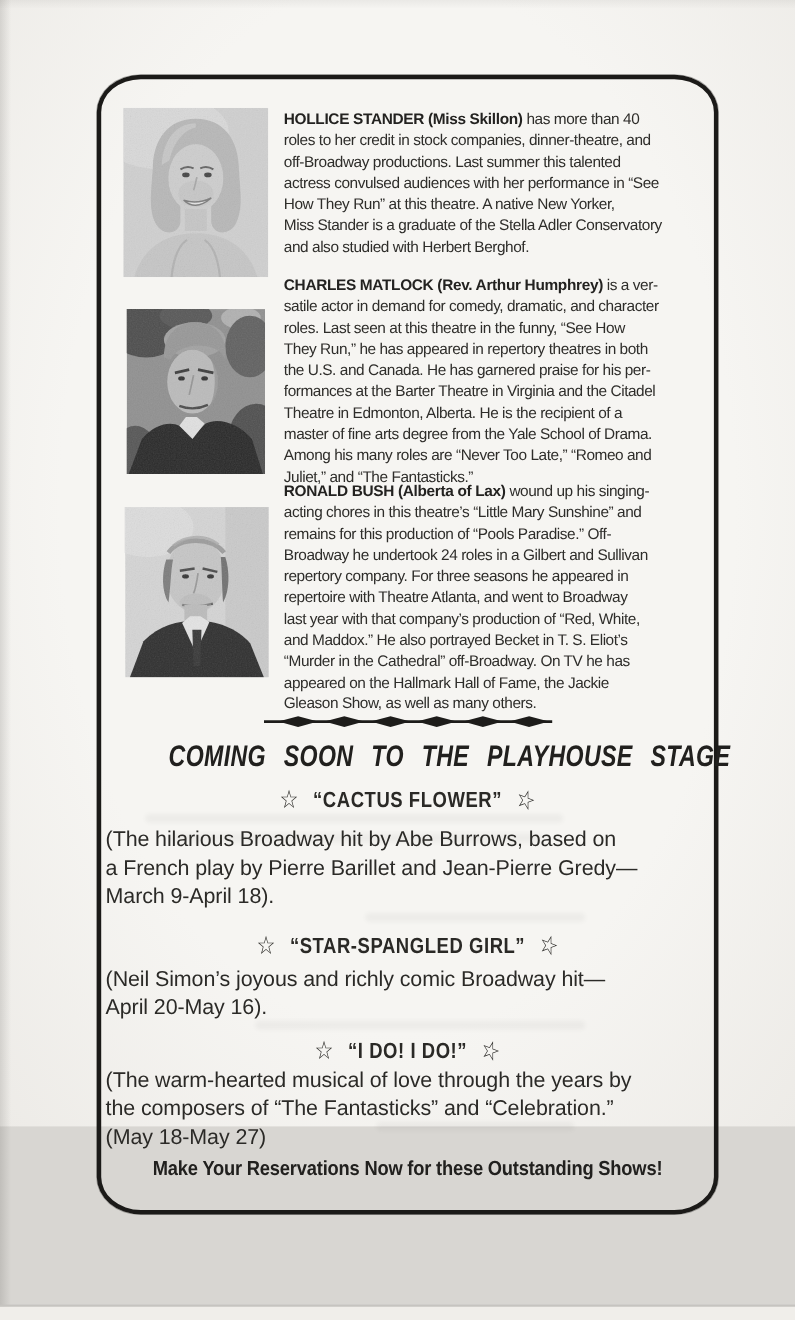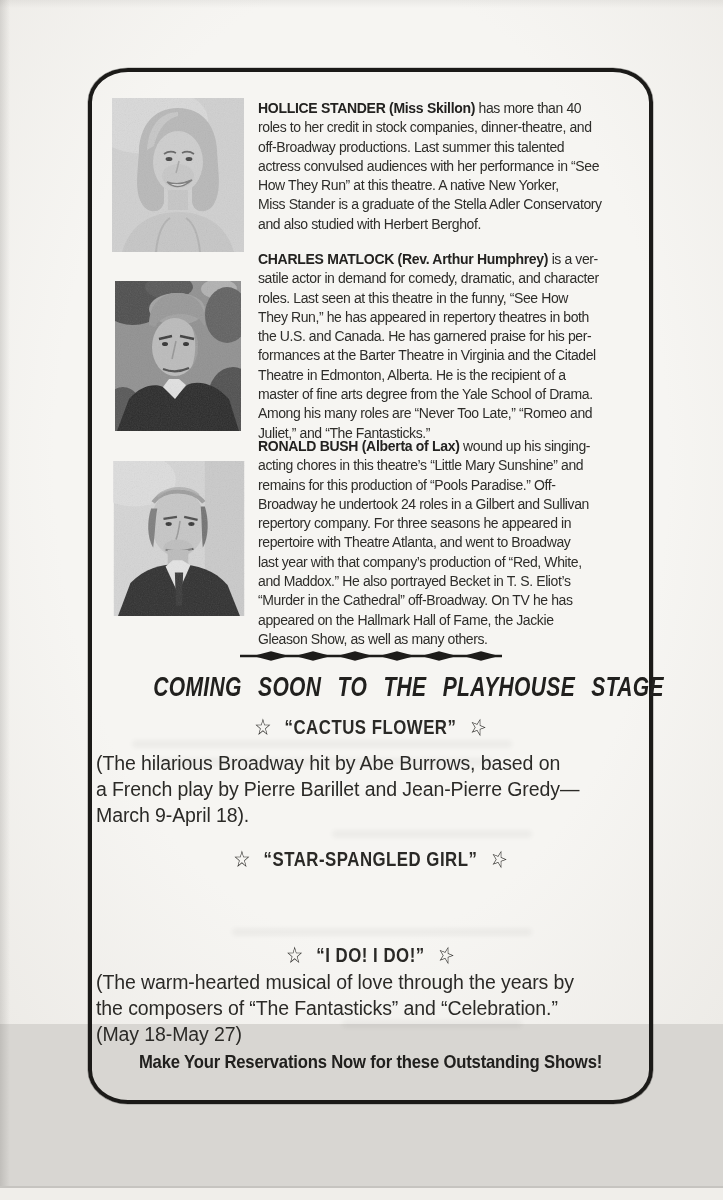--- a/index.html
+++ b/index.html
@@ -223,20 +223,22 @@
     </div>
 
     <h1 class="cs-heading">COMING SOON TO THE PLAYHOUSE STAGE</h1>
 
     <h2 class="show-title-line title-1"><span class="star">☆</span><span class="show-title">“CACTUS FLOWER”</span><span class="star star-tilt">☆</span></h2>
     <p class="show-desc desc-1">(The hilarious Broadway hit by Abe Burrows, based on
 a French play by Pierre Barillet and Jean-Pierre Gredy—
 March 9-April 18).</p>
 
     <h2 class="show-title-line title-2"><span class="star">☆</span><span class="show-title">“STAR-SPANGLED GIRL”</span><span class="star star-tilt">☆</span></h2>
+    <p class="show-desc desc-2">(Neil Simon’s joyous and richly comic Broadway hit—
+April 20-May 16).</p>
 
     <h2 class="show-title-line title-3"><span class="star">☆</span><span class="show-title">“I DO! I DO!”</span><span class="star star-tilt">☆</span></h2>
     <p class="show-desc desc-3">(The warm-hearted musical of love through the years by
 the composers of “The Fantasticks” and “Celebration.”
 (May 18-May 27)</p>
 
     <p class="cs-footer">Make Your Reservations Now for these Outstanding Shows!</p>
   </div>
 
   <div class="scan-bottom-line"></div>

